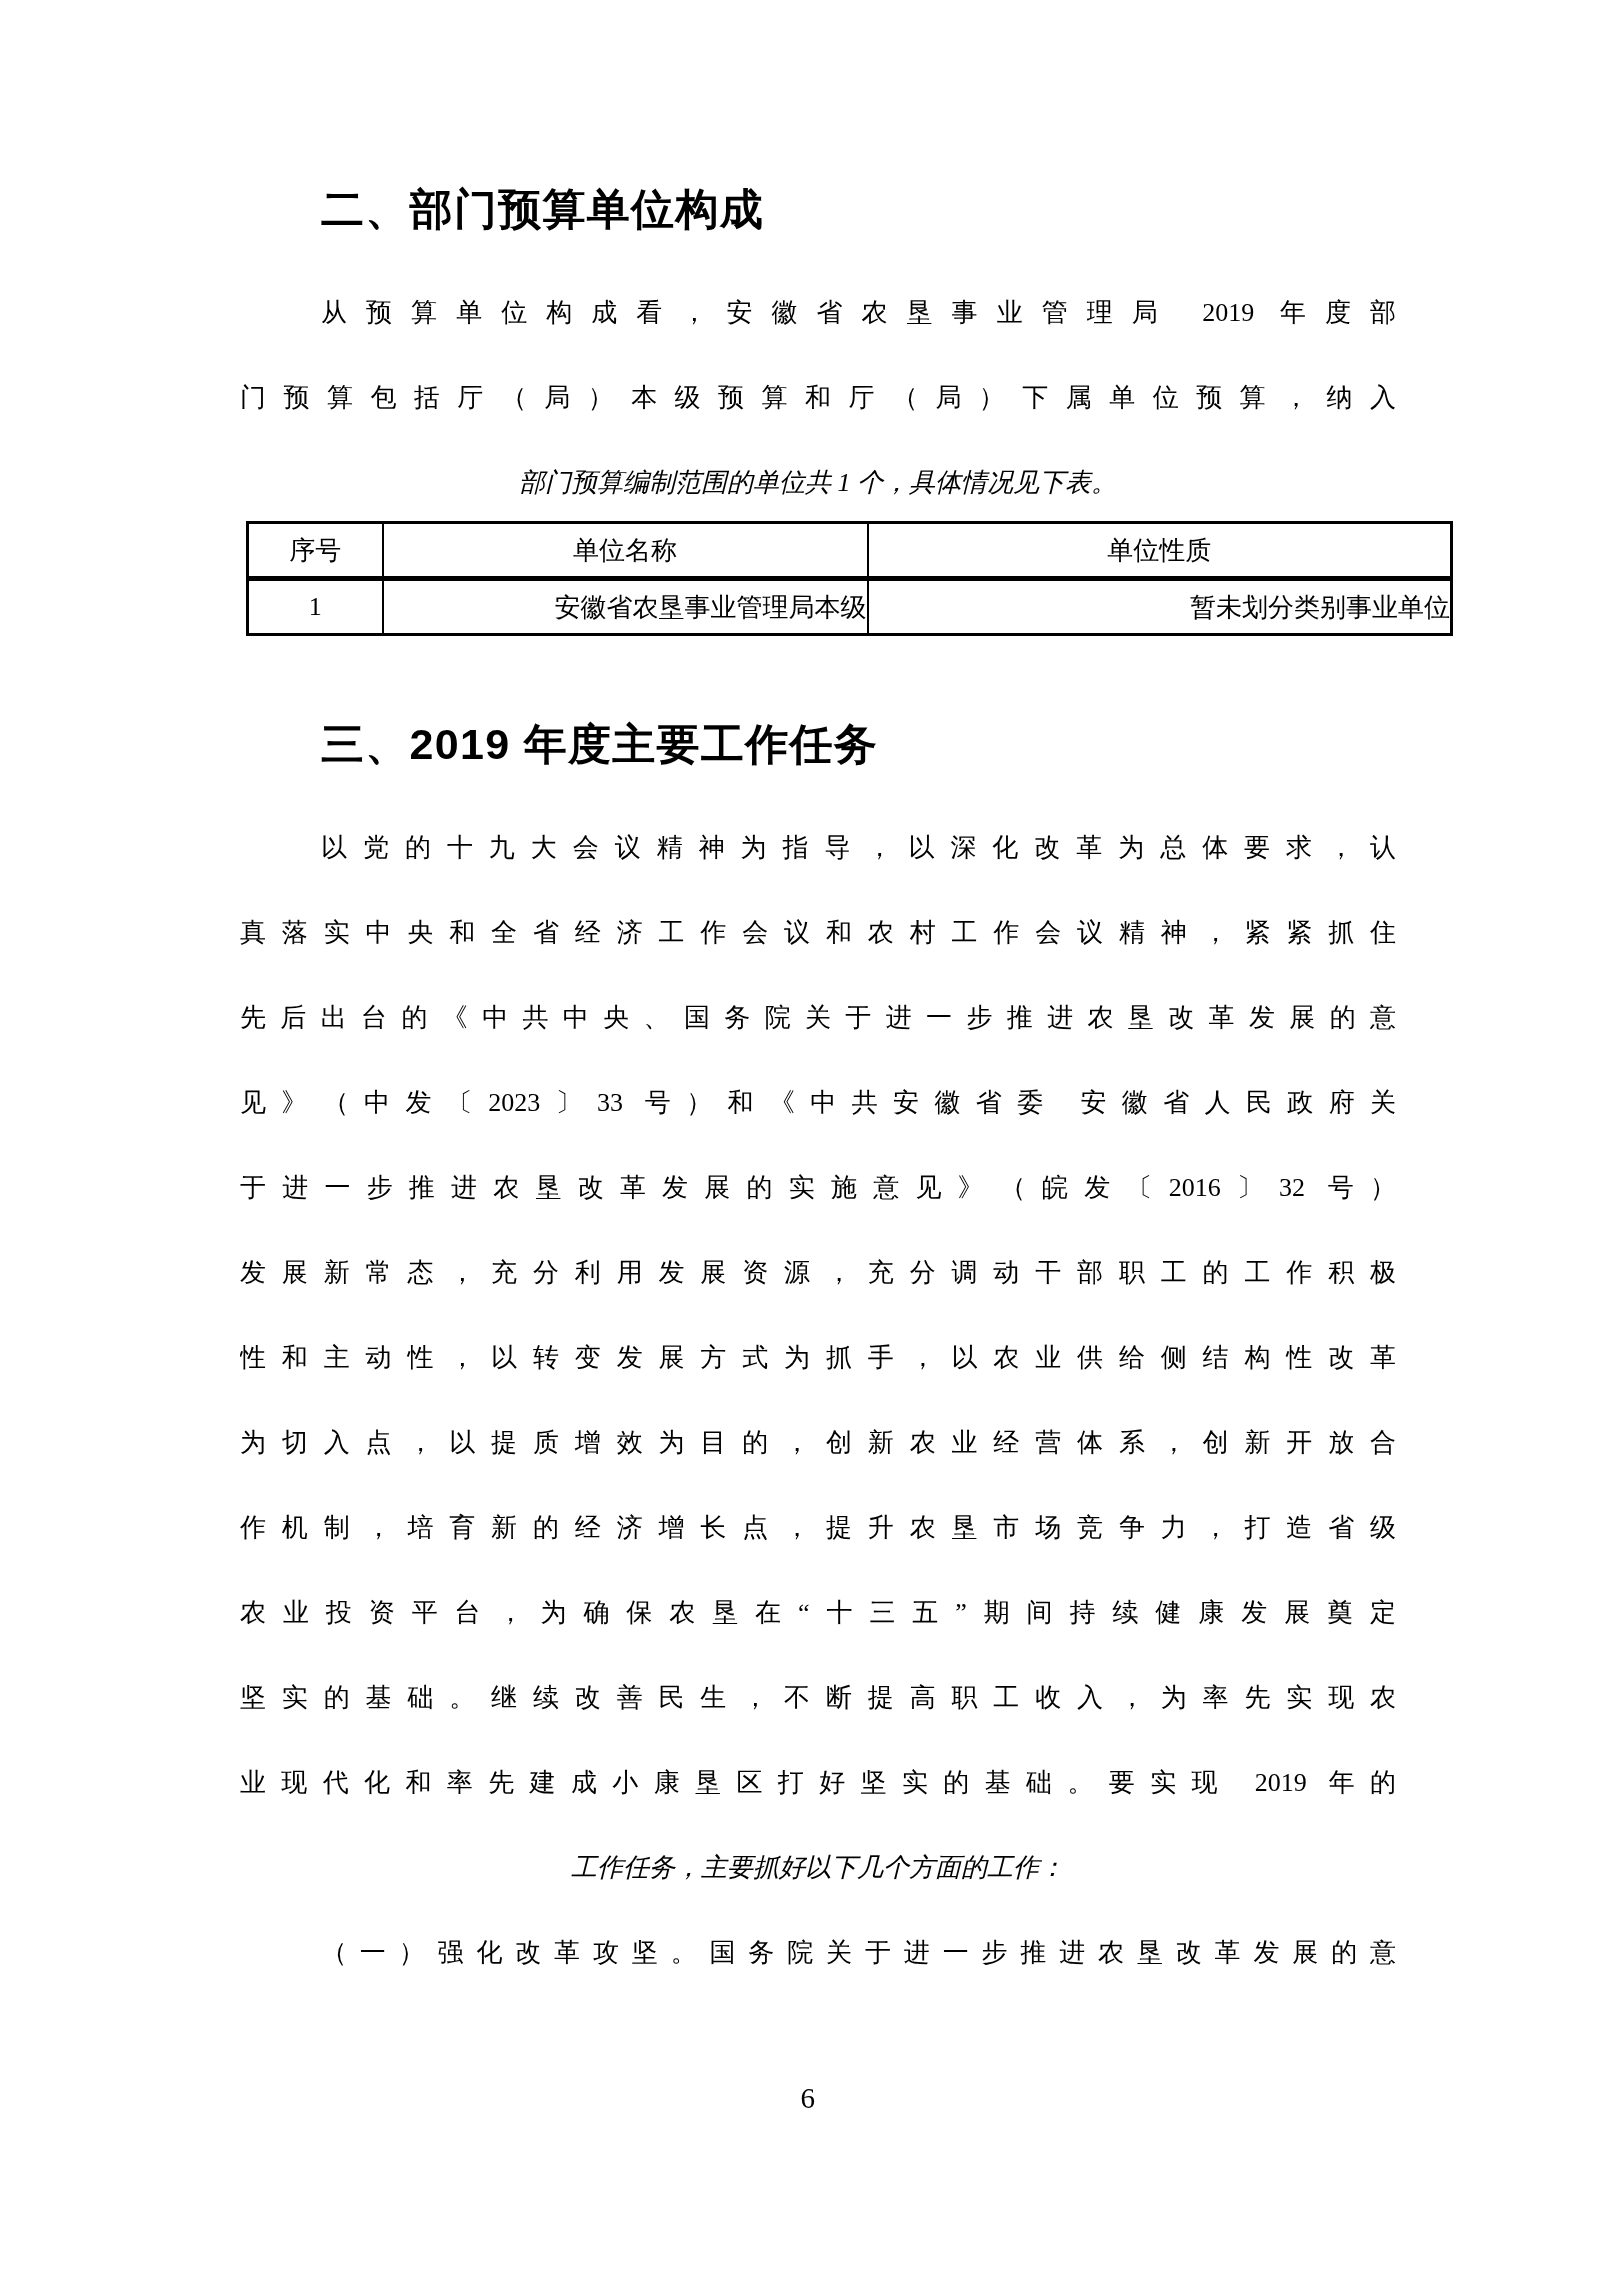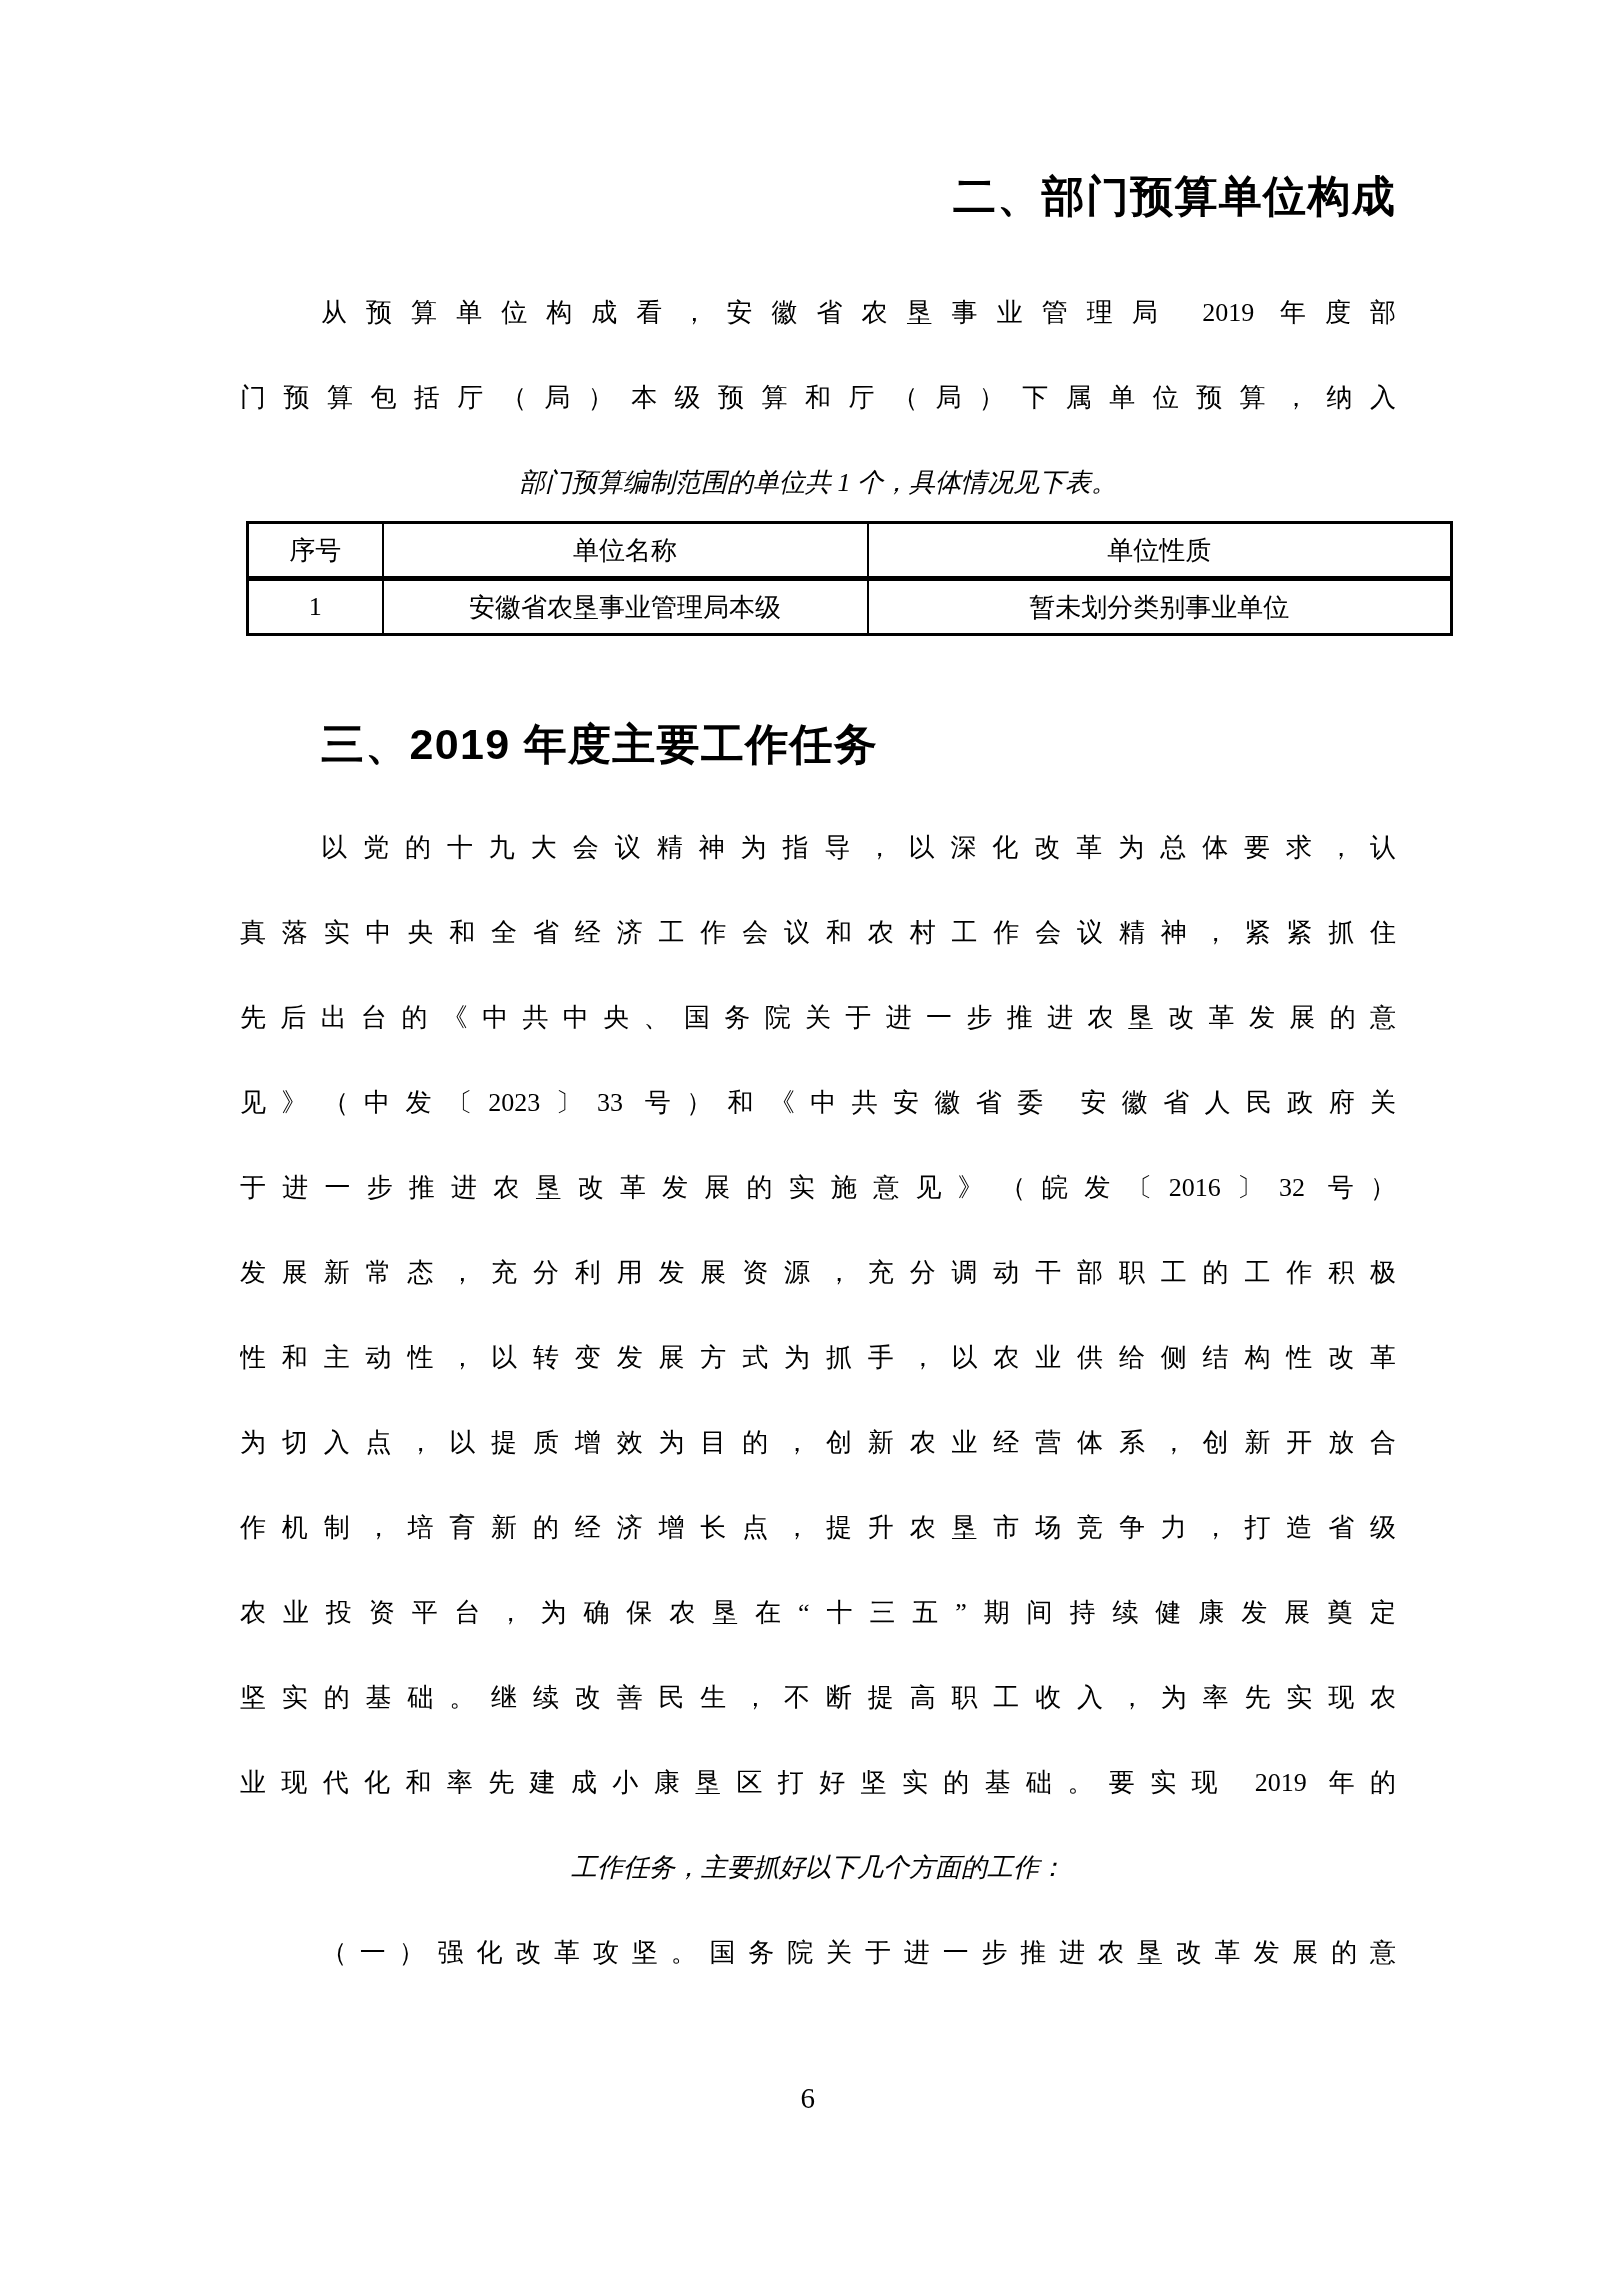--- a/index.html
+++ b/index.html
@@ -19,21 +19,21 @@
     width: 1156px;
     padding-left: 81px;
     box-sizing: border-box;
     font-family: "Liberation Sans", sans-serif;
     font-weight: bold;
     font-size: 43px;
     line-height: 59px;
     letter-spacing: 1.3px;
     white-space: nowrap;
   }
-  .heading2 { top: 167px; text-align: right; }
+  .heading2 { top: 180px; }
   .heading3 { top: 715px; }
 
   
   .para {
     position: absolute;
     left: 240px;
     width: 1156px;
   }
   .para1 { top: 270px; }
   .para2 { top: 805px; }
@@ -67,21 +67,21 @@
     height: 52px;
     padding: 0;
     font-weight: normal;
     vertical-align: middle;
     overflow: hidden;
     white-space: nowrap;
   }
   .unit-table thead tr { border-bottom: 5.2px solid #000; }
   .unit-table th { text-align: center; }
   .unit-table td.center { text-align: center; }
-  .unit-table td.left { text-align: center; }
+  .unit-table td.left { text-align: right; }
 
   .page-number {
     position: absolute;
     left: 0;
     top: 2079px;
     width: 100%;
     text-align: center;
     font-size: 29px;
     line-height: 39px;
     letter-spacing: 0.7px;

